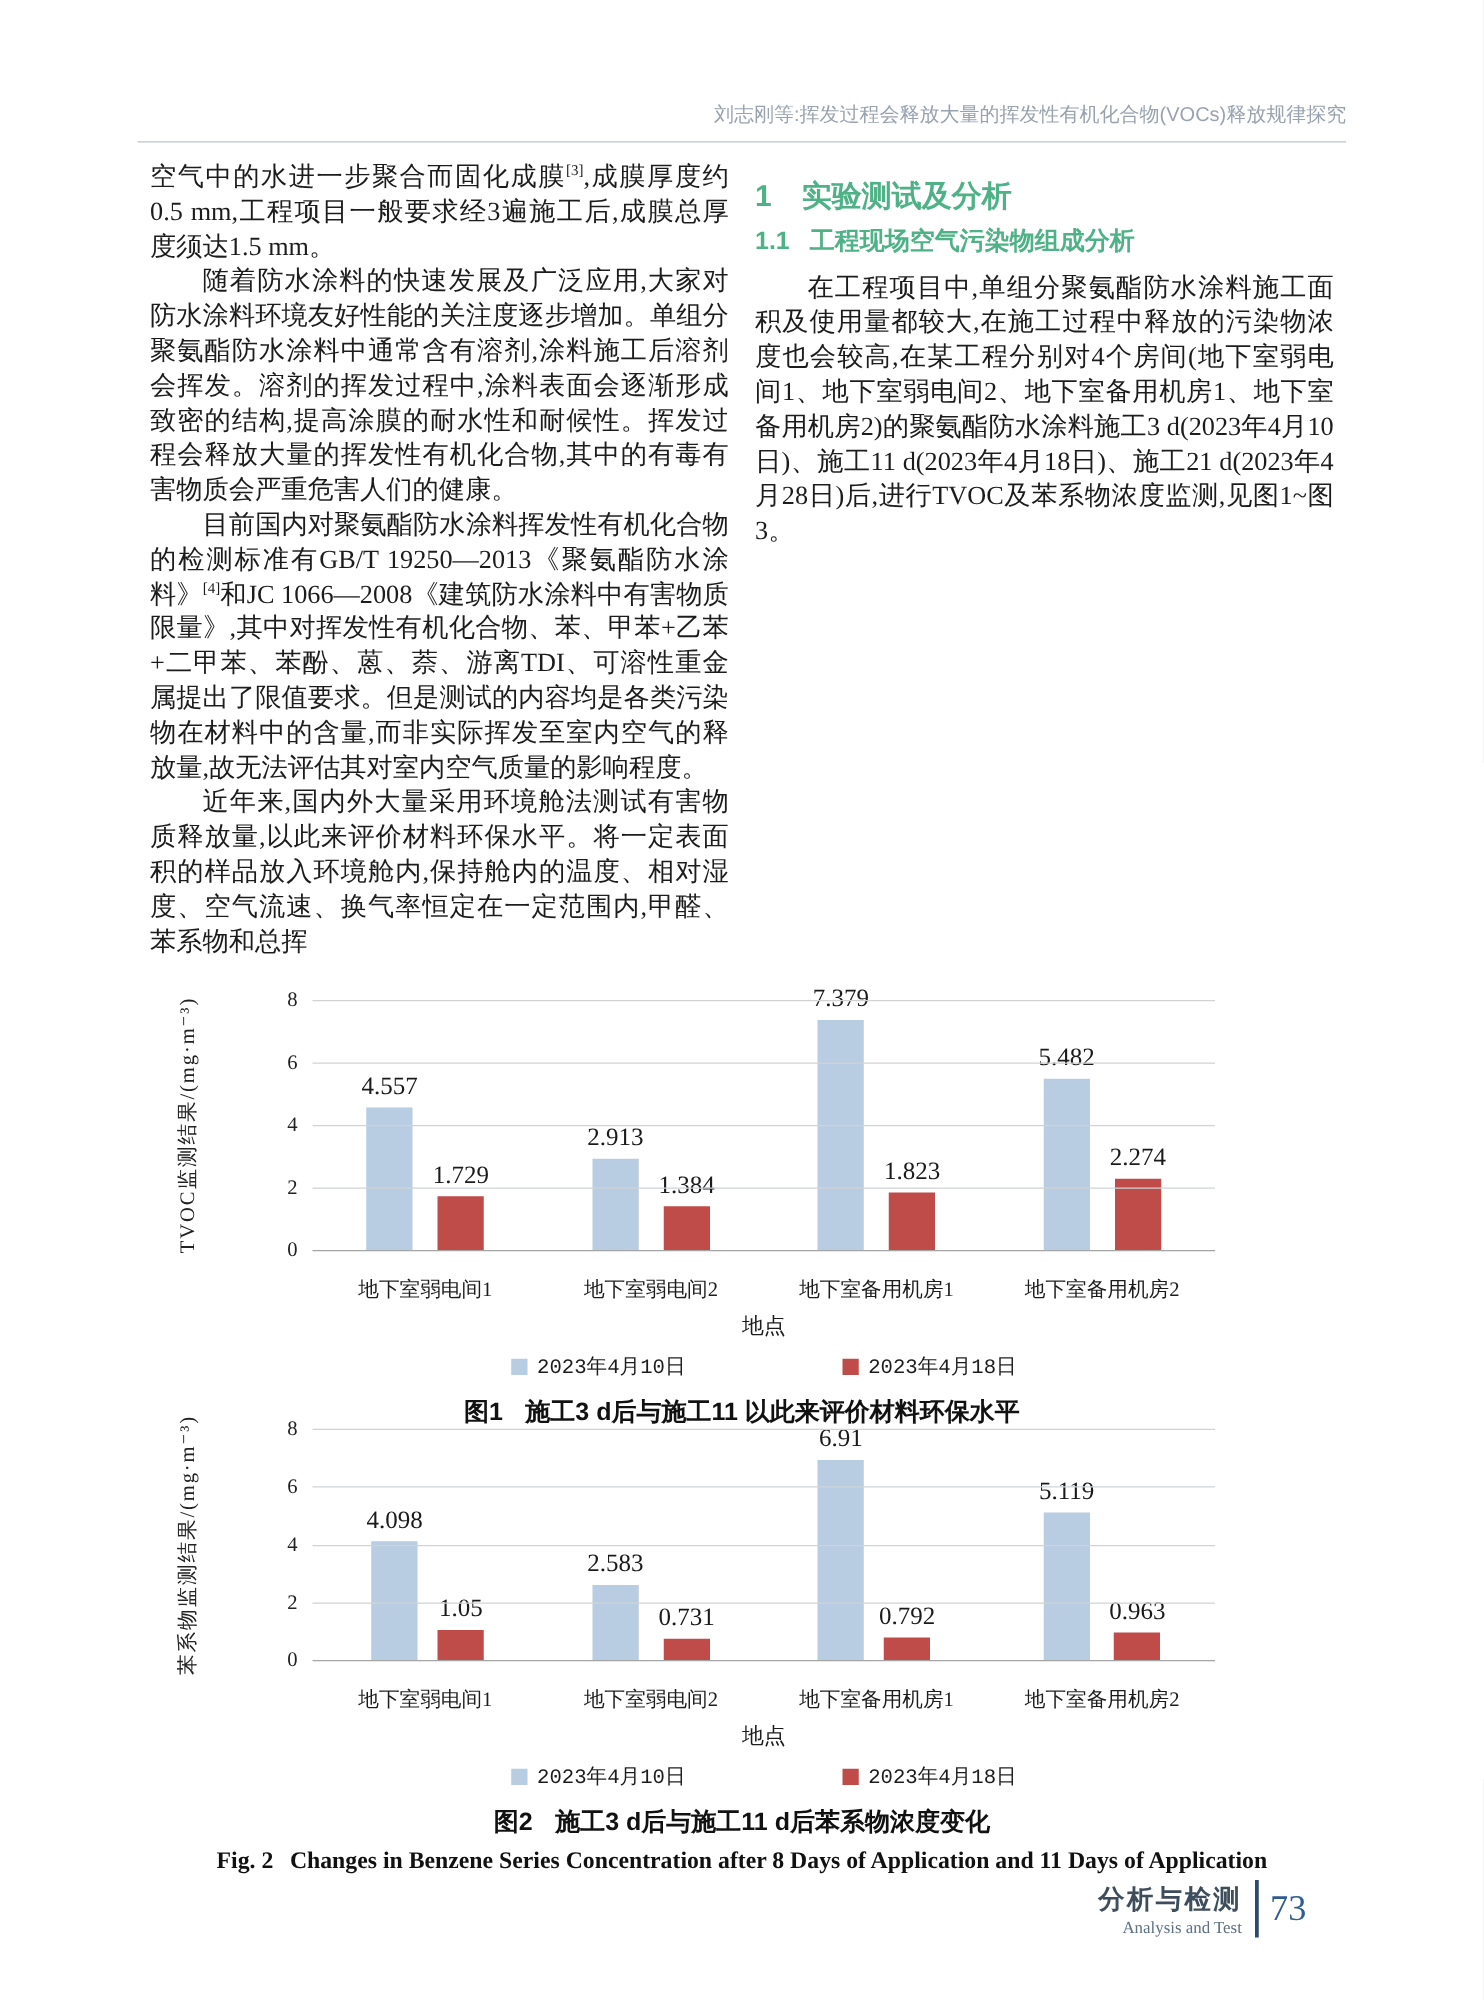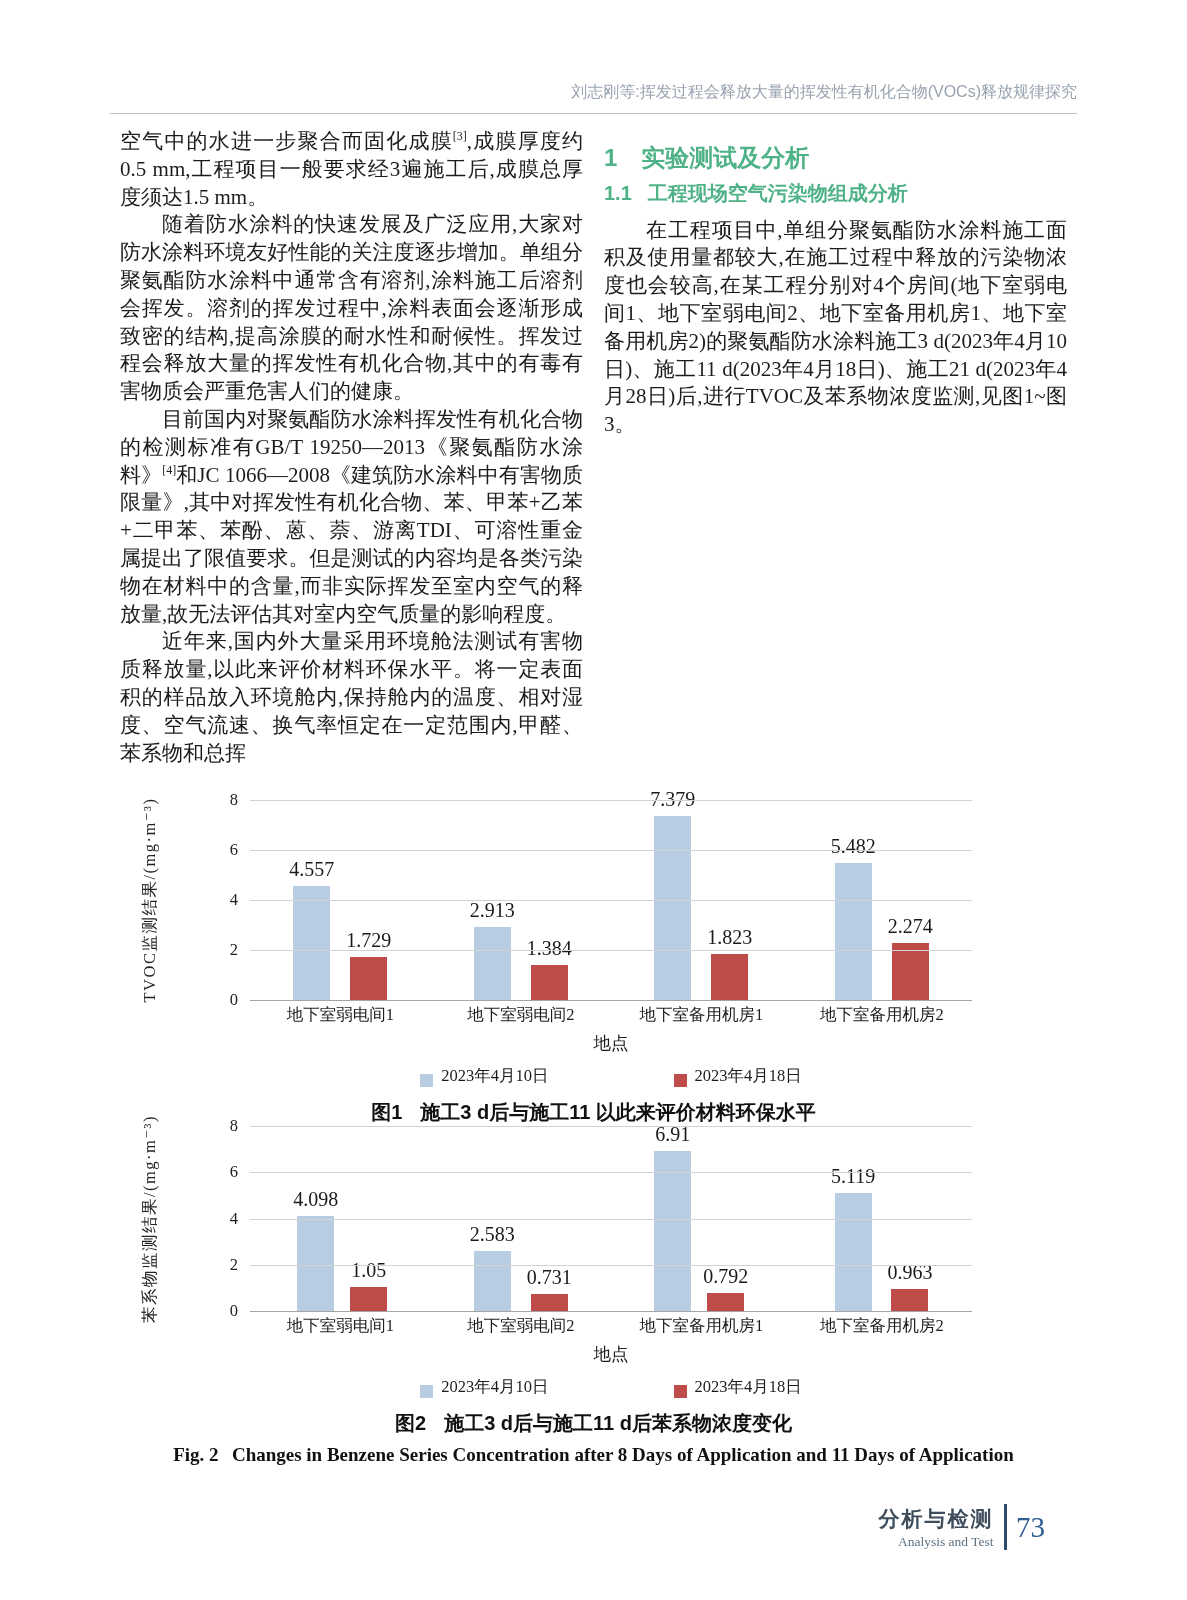--- a/index.html
+++ b/index.html
@@ -48,28 +48,28 @@
   .gridline.baseline { background:#a5a5a5; }
   .ytick {
     position:absolute; left:-46px; width:34px; text-align:right;
     transform:translateY(-50%); font-size:16.5px; color:#222;
   }
   .bar-groups { position:absolute; left:0; right:0; top:0; bottom:0; display:flex; align-items:flex-end; }
   .bar-group { flex:1; display:flex; justify-content:center; align-items:flex-end; gap:12px; }
   .barwrap { display:flex; flex-direction:column; align-items:center; }
   .barval { font-size:20px; margin-bottom:5px; white-space:nowrap; color:#1a1a1a; }
   .bar { width:37px; }
-  .x-labels { display:flex; margin-left:70px; margin-top:4px; }
+  .x-labels { display:flex; margin-left:70px; margin-top:21px; }
   .xcat { flex:1; text-align:center; font-size:16.5px; white-space:nowrap; }
   .x-title { margin-left:70px; text-align:center; font-size:17.5px; margin-top:5px; }
   .legend {
     margin-left:70px; display:flex; justify-content:center; gap:125px;
     margin-top:10px; font-size:16.5px;
   }
-  .legend-item { display:flex; align-items:flex-end; gap:8px; }
+  .legend-item { display:flex; align-items:center; gap:8px;font-family:Liberation Mono, monospace; }
   .swatch { width:13px; height:13px; display:inline-block; }
   .cap-zh {
     text-align:center; font-family:"Liberation Sans","DejaVu Sans",sans-serif;
     font-weight:bold; font-size:20px; margin-top:12px; color:#111;
   }
   .cap-en { text-align:center; font-weight:bold; font-size:19px; margin-top:7px; color:#111; }
   .cap-sp { margin-left:0.9em; }
   .cap-sp-en { margin-left:0.7em; }
   
   .footer { position:absolute; right:142px; bottom:50px; display:flex; align-items:center; }

